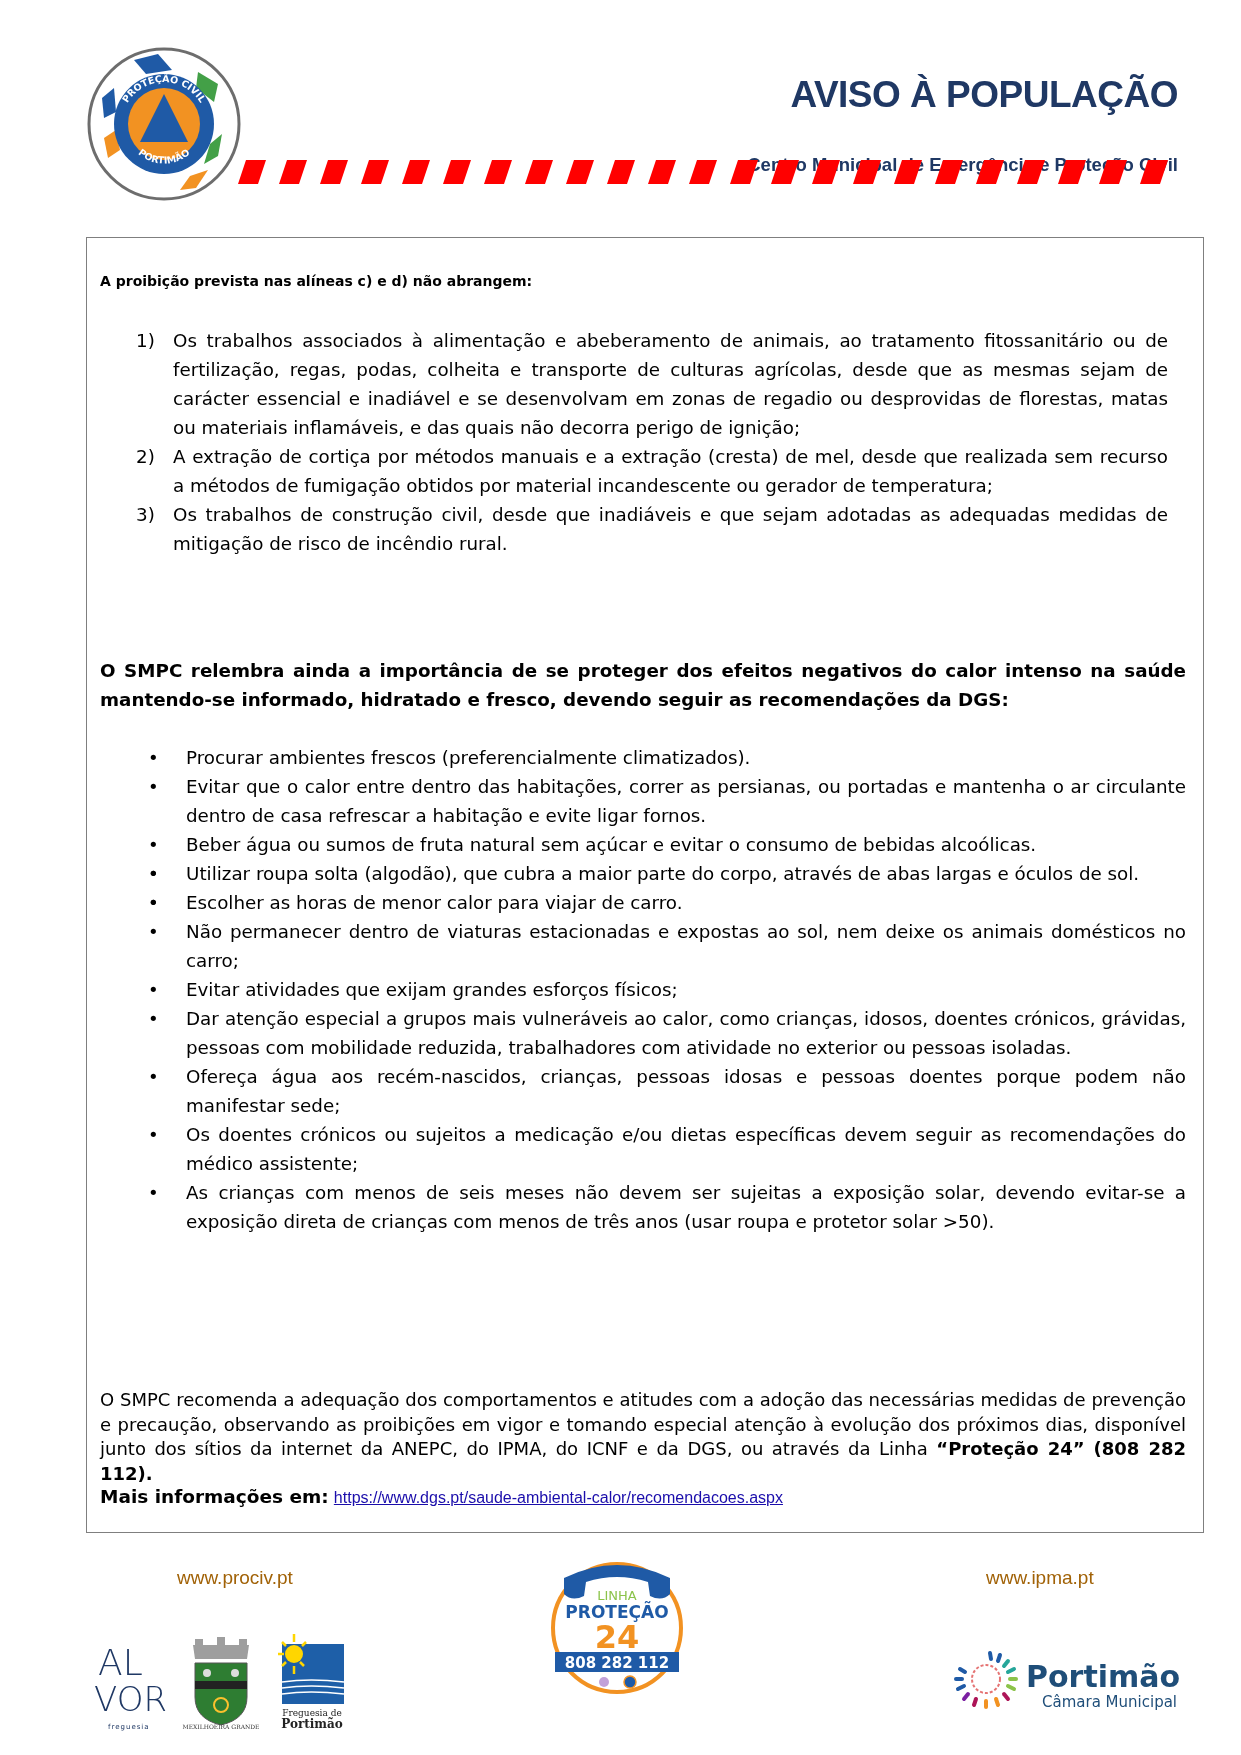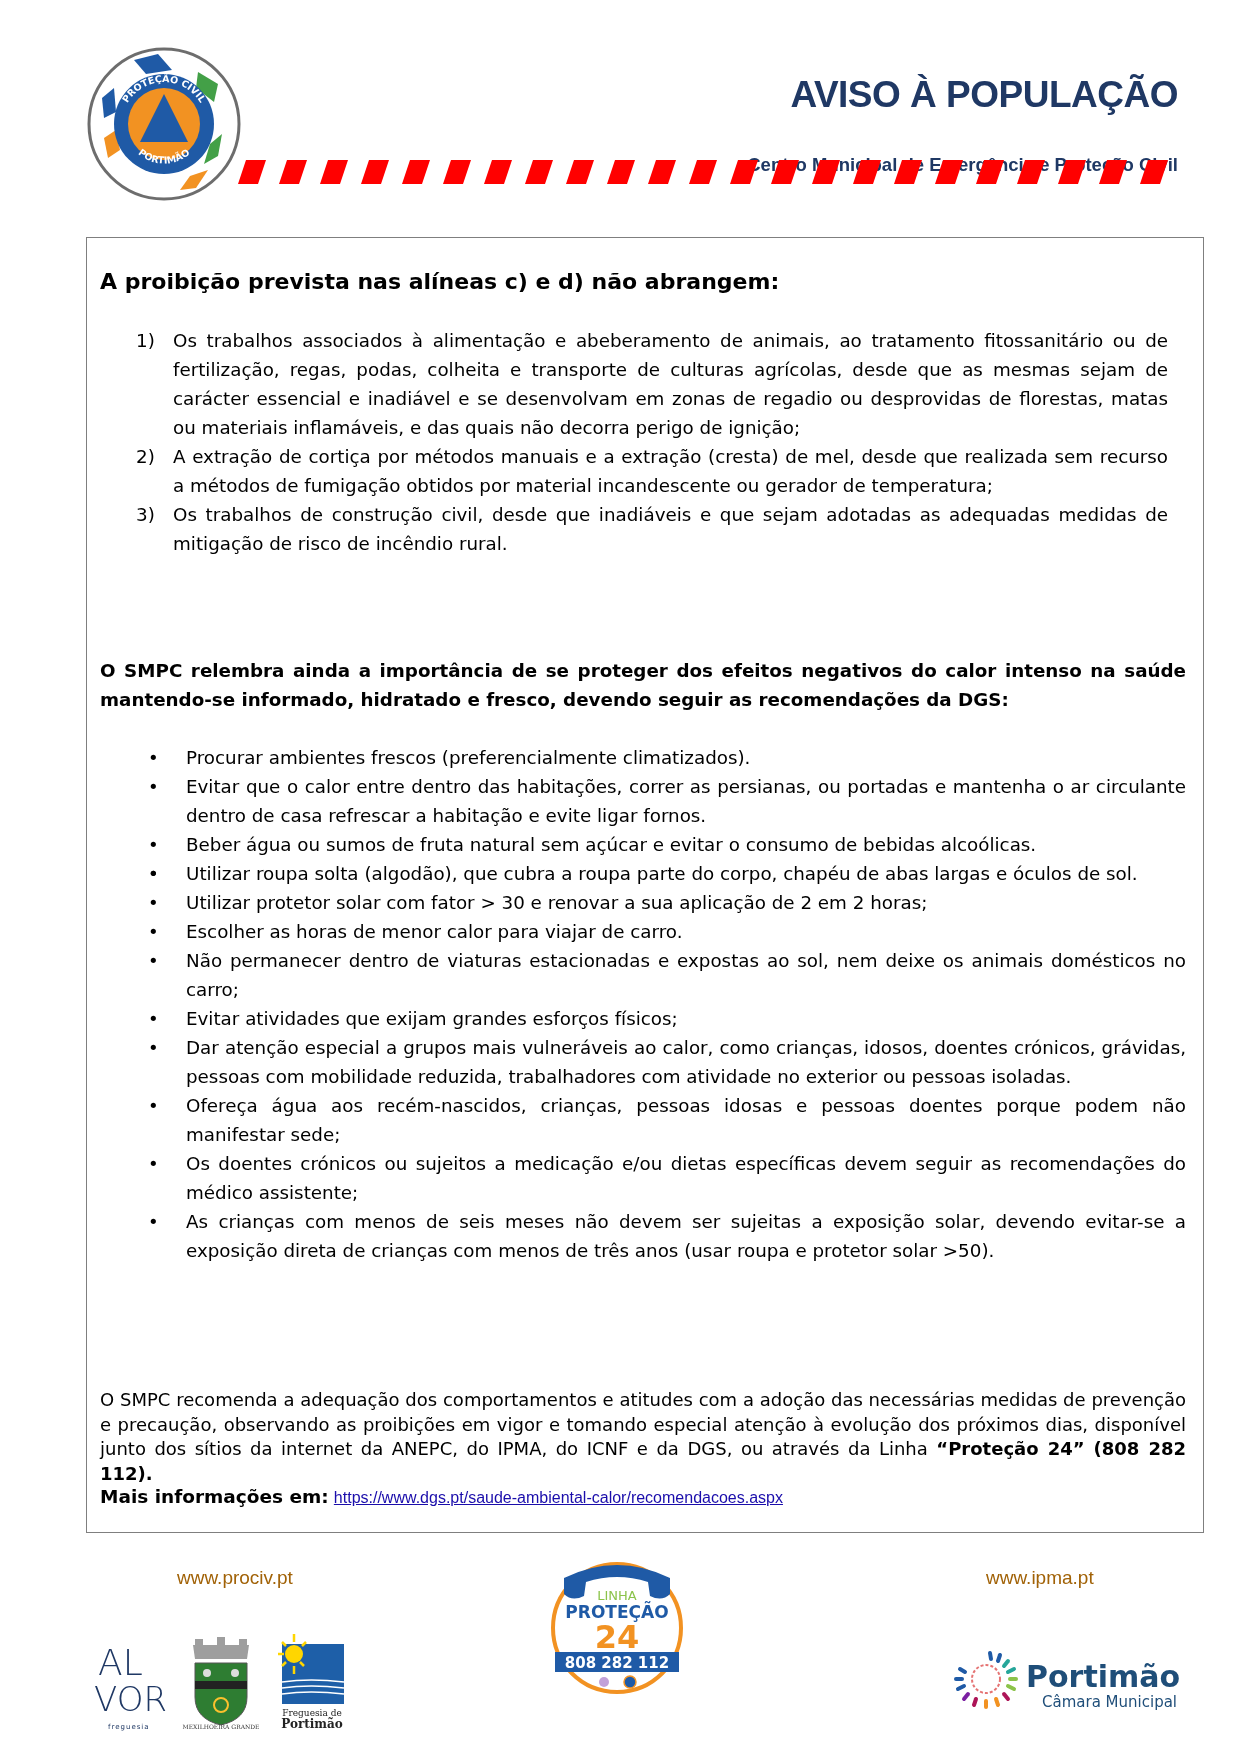--- a/index.html
+++ b/index.html
@@ -11,21 +11,21 @@
   .title { right:63px; top:74px; font-family:"Liberation Sans", sans-serif; font-weight:bold; font-size:37px; color:#1f3864; letter-spacing:-0.5px; white-space:nowrap; }
   .subtitle { right:63px; top:122px; font-family:"Liberation Sans", sans-serif; font-weight:bold; font-size:18.5px; color:#1f3864; white-space:nowrap;margin-top:32px; }
   .stripes { left:238px; top:160px; width:944px; height:24px; }
 
   
   .box { left:86px; top:237px; width:1118px; height:1296px; border:1.5px solid #7f7f7f; box-sizing:border-box; }
   .txt { font-size:18.3px; line-height:29px; }
   .just { text-align:justify; text-align-last:left; }
   .bold { font-weight:bold; }
 
-  .h1 { left:100px; top:267px; font-weight:bold; font-size:22px; line-height:29px; white-space:nowrap; }
+  .h1 { left:100px; top:267px; font-weight:bold; font-size:14px; line-height:29px; white-space:nowrap; }
 
   .numlist { left:100px; top:326px; width:1068px; }
   .numitem { position:relative; padding-left:73px; }
   .numitem .num { position:absolute; left:36px; top:0; }
 
   .para2 { left:100px; top:656px; width:1086px; }
   .bullets { left:100px; top:743px; width:1086px; }
   .bitem { position:relative; padding-left:86px; }
   .bitem .dot { position:absolute; left:48px; top:0; font-size:18px; }
 
@@ -116,22 +116,22 @@
   </div>
 </div>
 
 <div class="abs para2 txt bold just">O SMPC relembra ainda a importância de se proteger dos efeitos negativos do calor intenso na saúde mantendo-se informado, hidratado e fresco, devendo seguir as recomendações da DGS:</div>
 
 <div class="abs bullets txt">
   <div class="bitem just"><span class="dot">•</span><span>Procurar ambientes frescos (preferencialmente climatizados).</span></div>
   <div class="bitem just"><span class="dot">•</span><span>Evitar que o calor entre dentro das habitações, correr as persianas, ou portadas e mantenha o ar circulante dentro de casa refrescar a habitação e evite ligar fornos.</span></div>
   <div class="bitem just"><span class="dot">•</span><span>Beber água ou sumos de fruta natural sem açúcar e evitar o consumo de bebidas alcoólicas.</span></div>
   <div class="bitem just"><span class="dot">•</span></div>
-  <div class="bitem just"><span class="dot">•</span><span>Utilizar roupa solta (algodão), que cubra a roupa parte do corpo, chapéu de abas largas e óculos de sol.</span></div>
-  <div class="bitem just"><span class="dot">•</span><span>Utilizar protetor solar com fator &gt; 30 e renovar a sua aplicação de 2 em 2 horas;</span></div>
+  <div class="bitem just"><span class="dot">•</span><span>Utilizar roupa solta (algodão), que cubra a maior parte do corpo, através de abas largas e óculos de sol.</span></div>
+  <div class="bitem just"><span class="dot">•</span></div>
   <div class="bitem just"><span class="dot">•</span><span>Escolher as horas de menor calor para viajar de carro.</span></div>
   <div class="bitem just"><span class="dot">•</span><span>Não permanecer dentro de viaturas estacionadas e expostas ao sol, nem deixe os animais domésticos no carro;</span></div>
   <div class="bitem just"><span class="dot">•</span><span>Evitar atividades que exijam grandes esforços físicos;</span></div>
   <div class="bitem just"><span class="dot">•</span><span>Dar atenção especial a grupos mais vulneráveis ao calor, como crianças, idosos, doentes crónicos, grávidas, pessoas com mobilidade reduzida, trabalhadores com atividade no exterior ou pessoas isoladas.</span></div>
   <div class="bitem just"><span class="dot">•</span><span>Ofereça água aos recém-nascidos, crianças, pessoas idosas e pessoas doentes porque podem não manifestar sede;</span></div>
   <div class="bitem just"><span class="dot">•</span><span>Os doentes crónicos ou sujeitos a medicação e/ou dietas específicas devem seguir as recomendações do médico assistente;</span></div>
   <div class="bitem just"><span class="dot">•</span><span>As crianças com menos de seis meses não devem ser sujeitas a exposição solar, devendo evitar-se a exposição direta de crianças com menos de três anos (usar roupa e protetor solar &gt;50).</span></div>
 </div>
 
 <div class="abs para3 just"><span>O SMPC recomenda a adequação dos comportamentos e atitudes com a adoção das necessárias medidas de prevenção e precaução, observando as proibições em vigor e tomando especial atenção à evolução dos próximos dias, disponível junto dos sítios da internet da ANEPC, do IPMA, do ICNF e da DGS, ou através da Linha </span><span class="bold">“Proteção 24” (808 282 112).</span></div>

